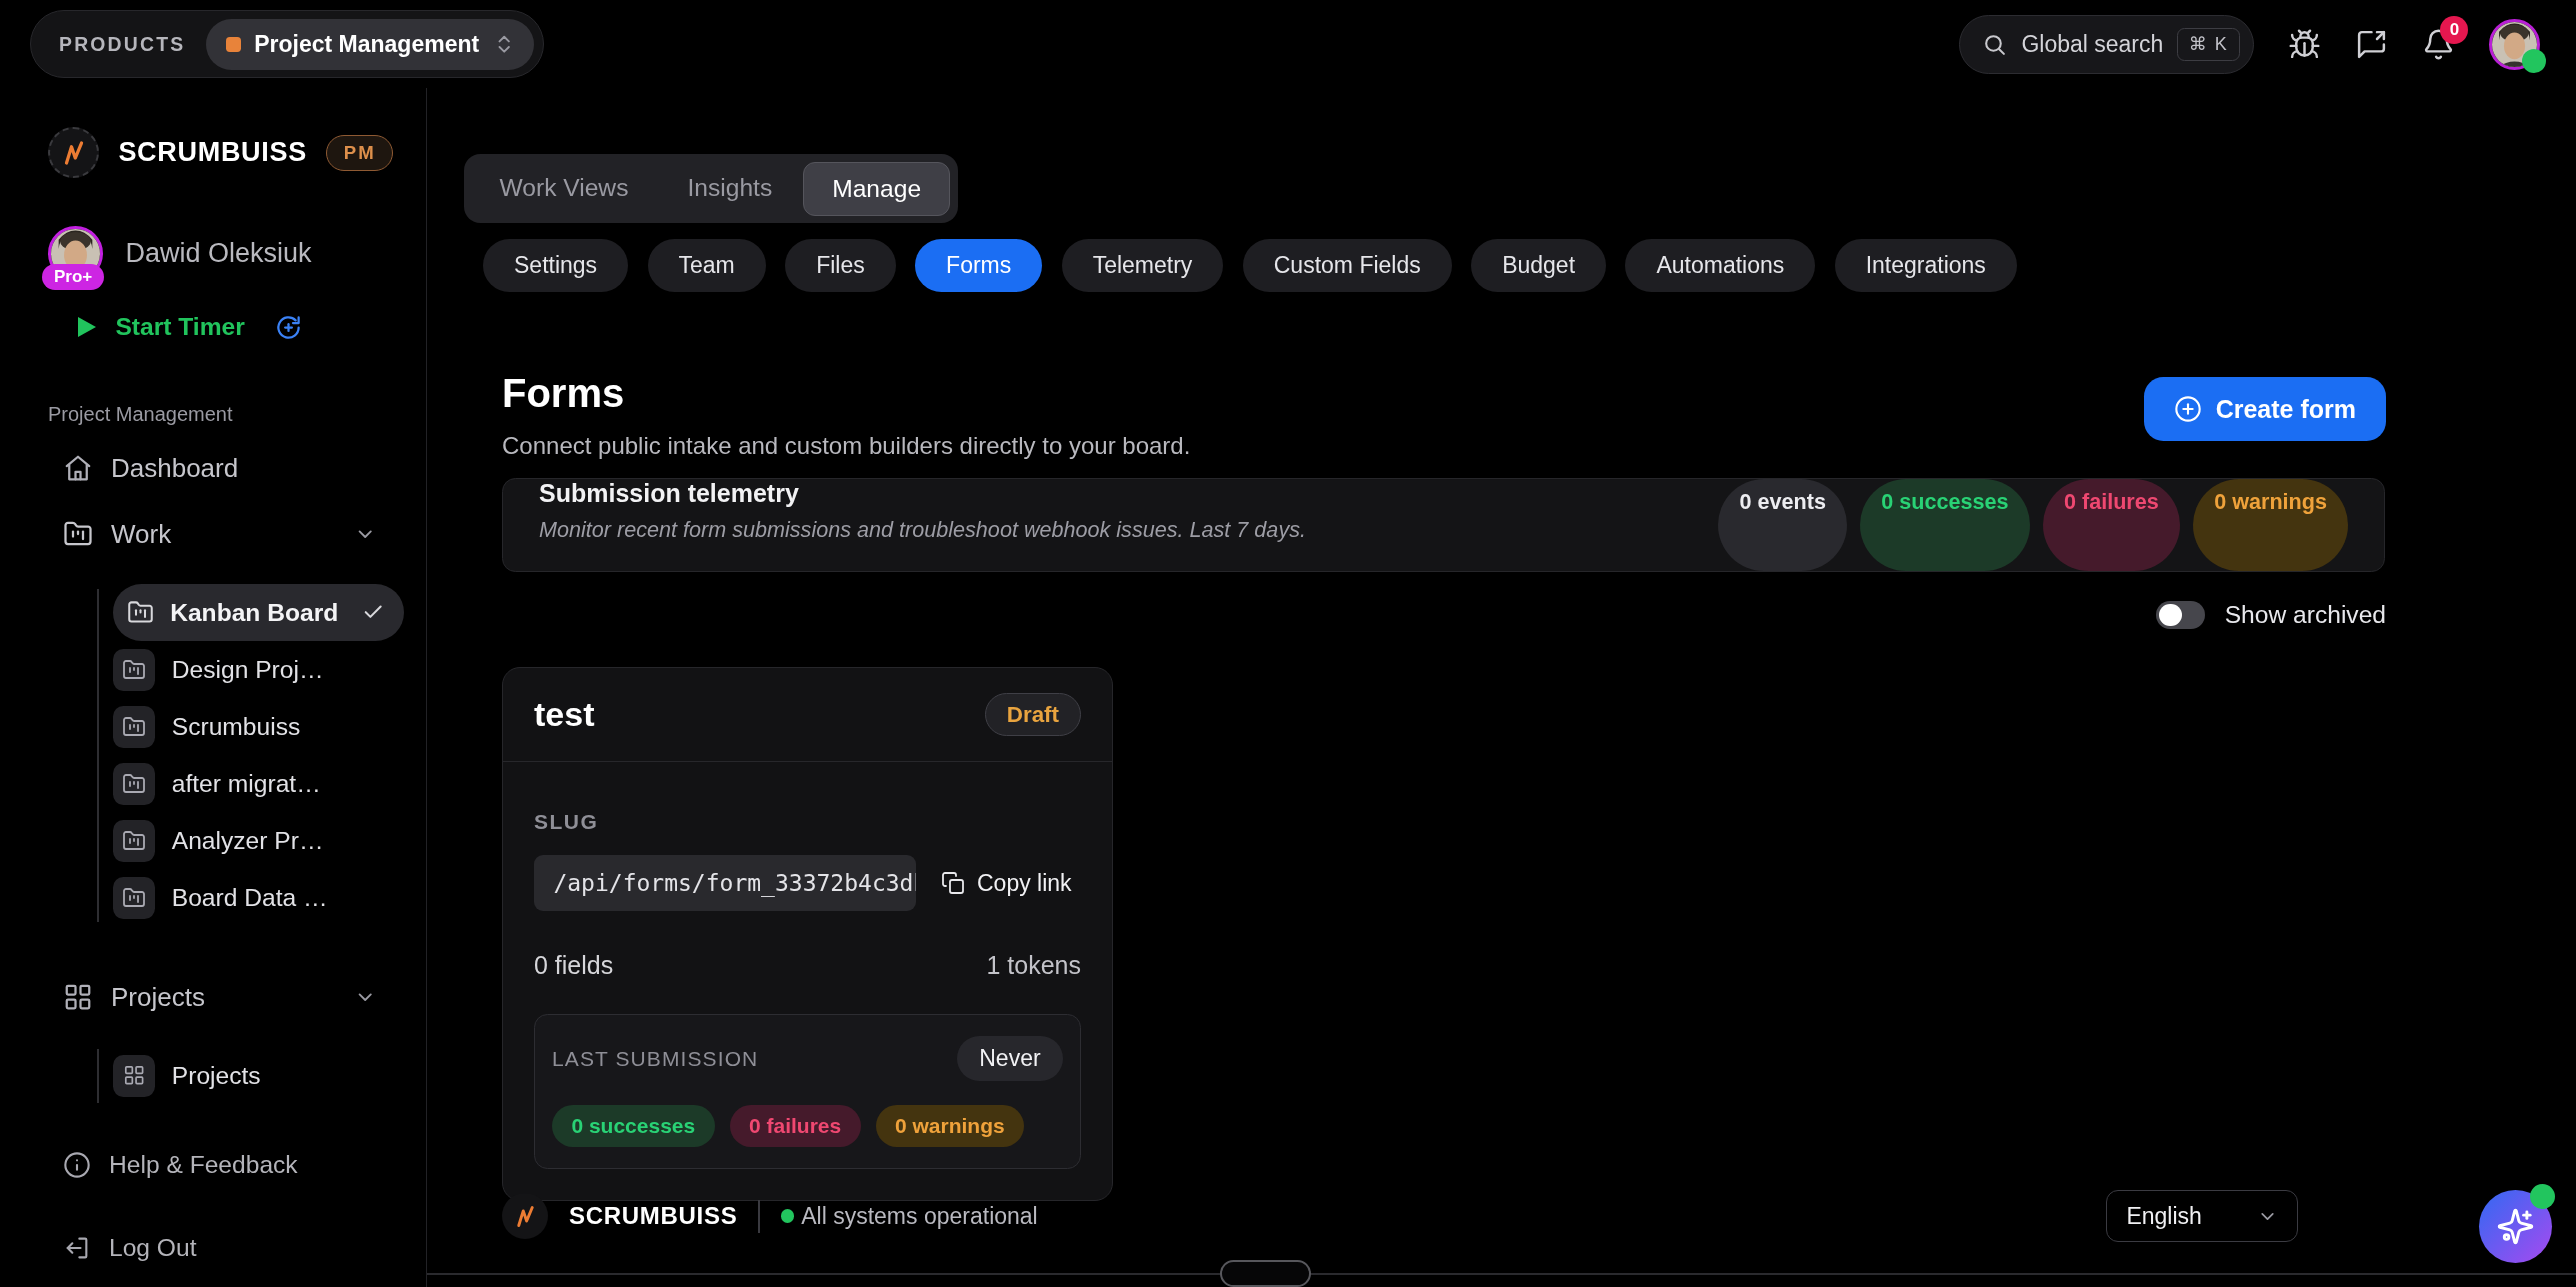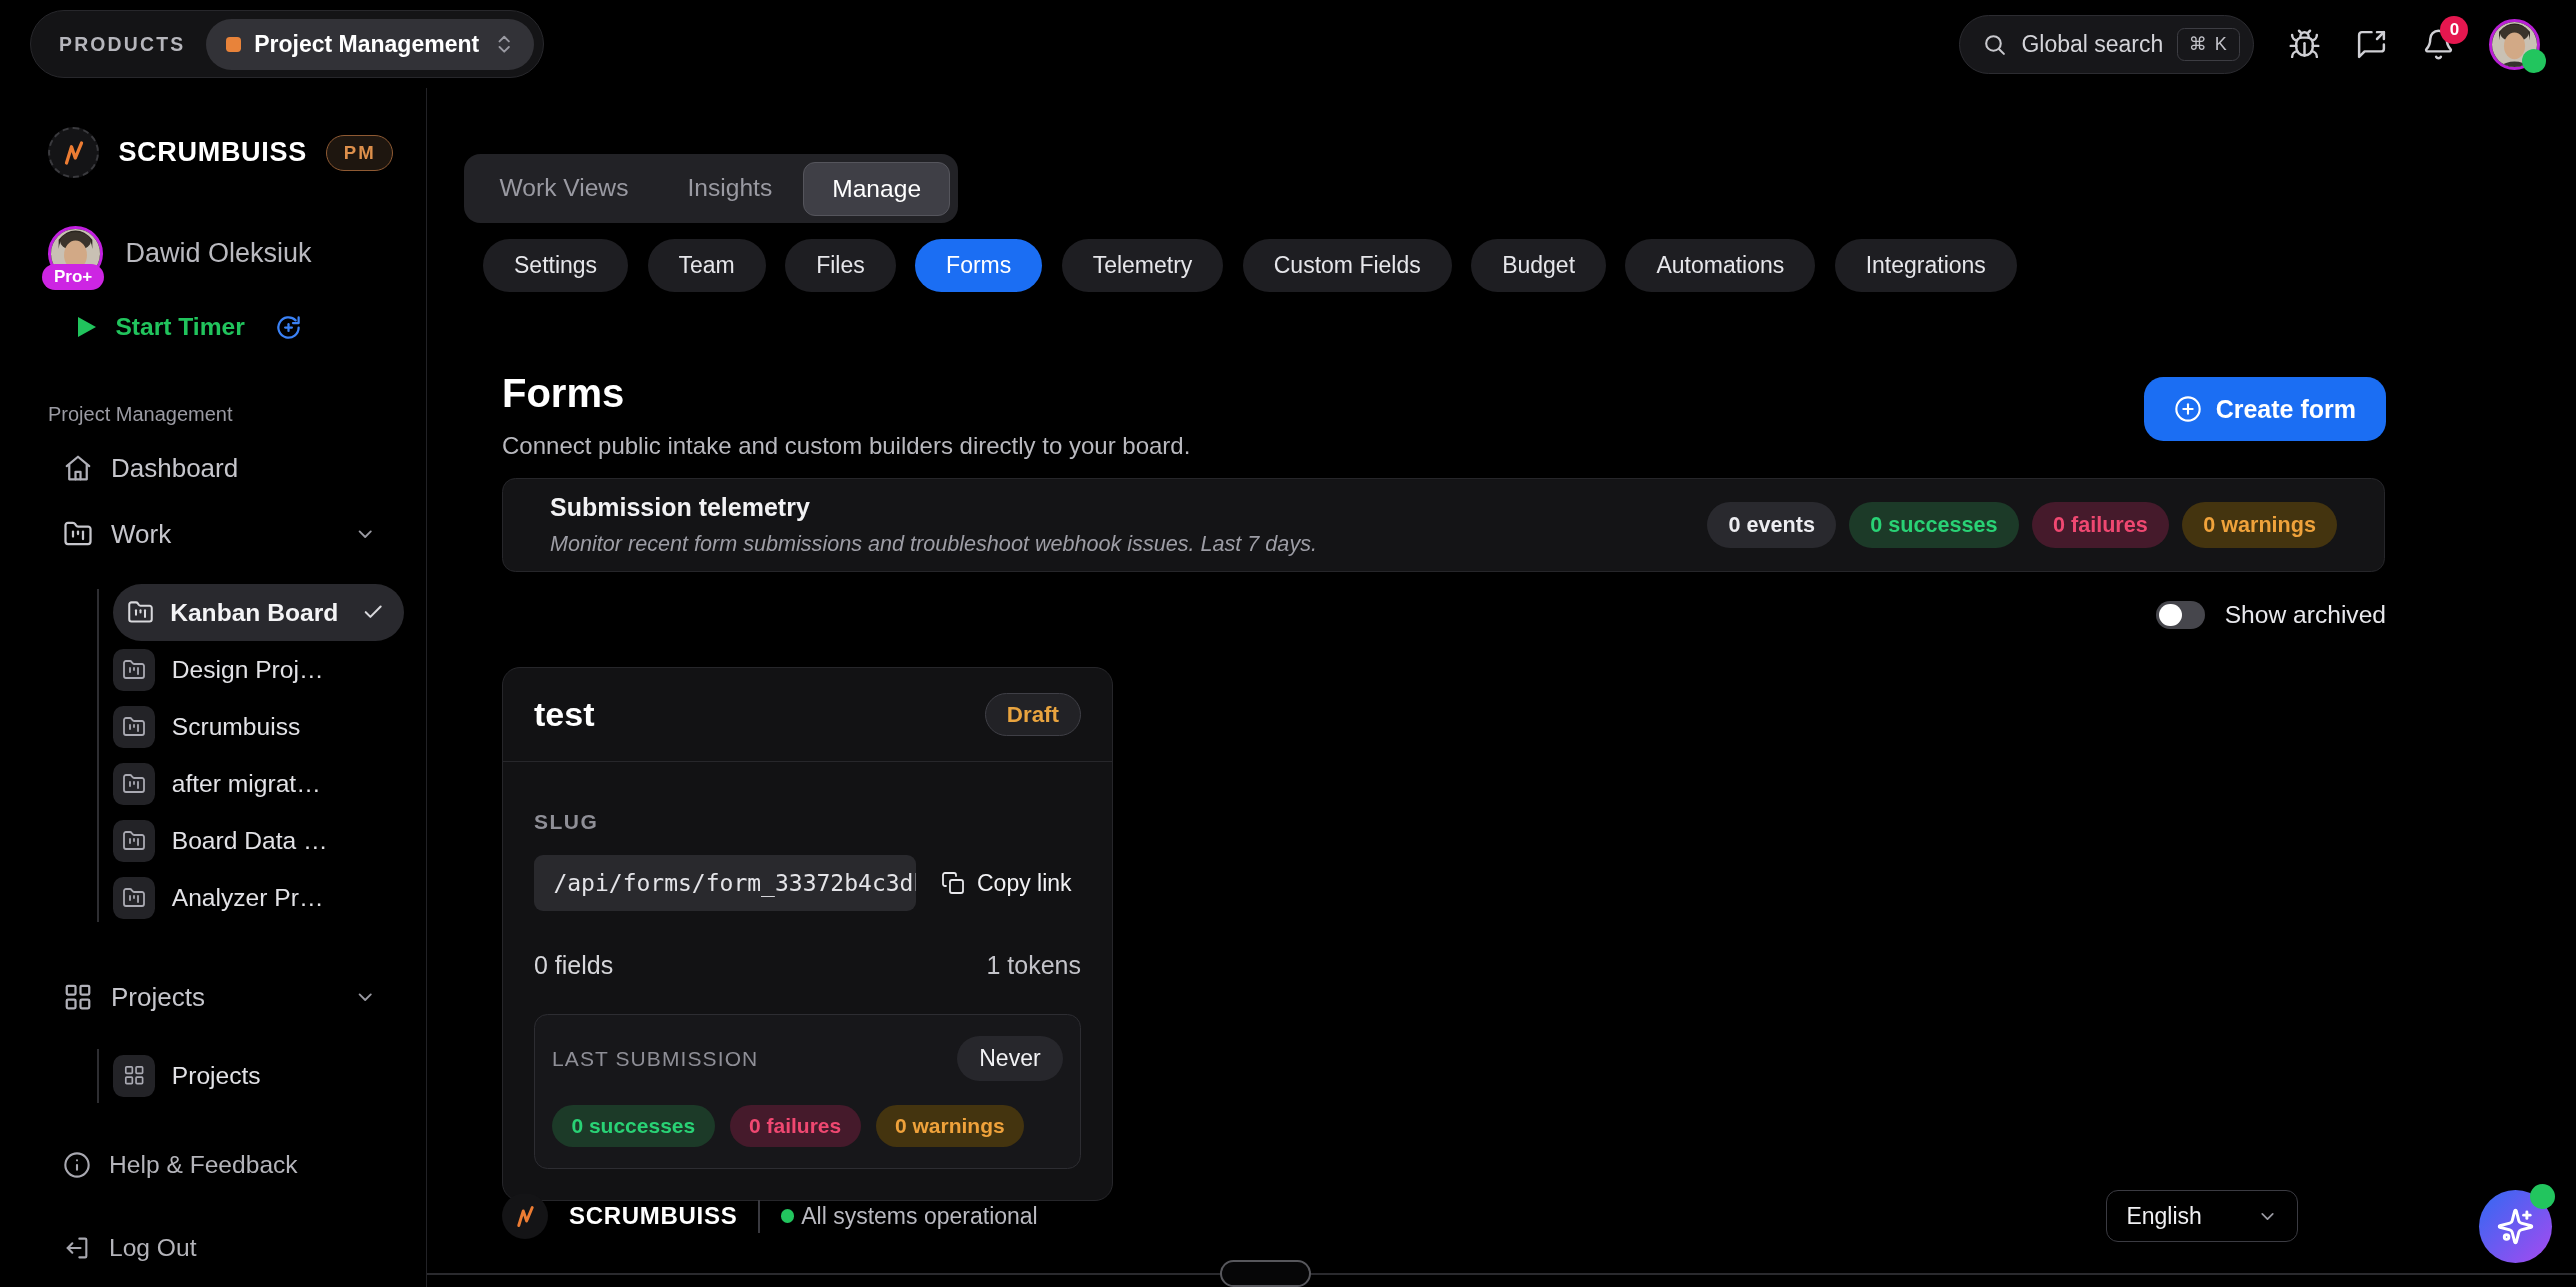--- a/index.html
+++ b/index.html
@@ -96,22 +96,22 @@
   .page-header { left:75px; right:190px; top:283px; display:flex; justify-content:space-between;
                  align-items:flex-start; }
   .page-title { font-size:40px; font-weight:800; color:#fff; }
   .page-subtitle { font-size:24px; color:#b8b8be; margin-top:16.4px; }
   .create-btn { display:flex; align-items:center; gap:13.4px; background:#1b6ef3; color:#fff;
                 border:none; border-radius:19.4px; padding:0 30px; height:64px; font-size:25px;
                 font-weight:600; cursor:pointer; margin-top:6px;
                 font-family:"Liberation Sans","DejaVu Sans",sans-serif; }
 
   .telemetry { left:75px; right:191px; top:390px; height:94px; background:#141416;
-               border:0.7px solid #26262a; border-radius:13.4px; display:flex; align-items:center;
-               justify-content:space-between; padding:0 47px; }
+               border:0.7px solid #26262a; border-radius:13.4px; display:flex; 
+               justify-content:space-between; padding:0 36px; }
   .telemetry-title { font-size:25px; font-weight:700; color:#f2f2f4; }
   .telemetry-sub { font-size:21.6px; color:#9d9da5; margin-top:9px;font-style:italic; }
   .badge { border-radius:745px; padding:9.7px 21px; font-size:21.6px; font-weight:600; white-space:nowrap; }
   .badge.neutral { background:#29292e; color:#ededf1; }
   .badge.success { background:#1c3a28; color:#29d275; }
   .badge.failure { background:#451a2b; color:#ef4871; }
   .badge.warning { background:#44340f; color:#efa23b; }
   .badge-row { display:flex; gap:13.4px; }
 
   .archived-row { right:190px; top:513px; display:flex; align-items:center; gap:19.4px; }
@@ -356,32 +356,32 @@
     </div>
     <div class="tree-row">
       <span class="icon-box">
           <svg width="24" height="24" viewBox="0 0 24 24" fill="none" stroke="currentColor" stroke-width="1.8" stroke-linecap="round" stroke-linejoin="round">
             <path d="M4 20h16a2 2 0 0 0 2-2V8a2 2 0 0 0-2-2h-7.9a2 2 0 0 1-1.69-.9L9.6 3.9A2 2 0 0 0 7.93 3H4a2 2 0 0 0-2 2v13a2 2 0 0 0 2 2Z"></path>
             <path d="M8 10v4"></path>
             <path d="M12 10v2"></path>
             <path d="M16 10v6"></path>
           </svg>
         </span>
-      <span class="tree-label">Board Data …</span>
+      <span class="tree-label">Analyzer Pr…</span>
     </div>
     <div class="tree-row">
       <span class="icon-box">
           <svg width="24" height="24" viewBox="0 0 24 24" fill="none" stroke="currentColor" stroke-width="1.8" stroke-linecap="round" stroke-linejoin="round">
             <path d="M4 20h16a2 2 0 0 0 2-2V8a2 2 0 0 0-2-2h-7.9a2 2 0 0 1-1.69-.9L9.6 3.9A2 2 0 0 0 7.93 3H4a2 2 0 0 0-2 2v13a2 2 0 0 0 2 2Z"></path>
             <path d="M8 10v4"></path>
             <path d="M12 10v2"></path>
             <path d="M16 10v6"></path>
           </svg>
         </span>
-      <span class="tree-label">Analyzer Pr…</span>
+      <span class="tree-label">Board Data …</span>
     </div>
   </div>
 
   <div class="nav-item nav-projects">
     <svg width="30" height="30" viewBox="0 0 24 24" fill="none" stroke="#b0b0b8" stroke-width="1.8" stroke-linecap="round" stroke-linejoin="round">
         <rect x="3" y="3" width="7" height="7" rx="1"></rect>
         <rect x="14" y="3" width="7" height="7" rx="1"></rect>
         <rect x="14" y="14" width="7" height="7" rx="1"></rect>
         <rect x="3" y="14" width="7" height="7" rx="1"></rect>
       </svg>

